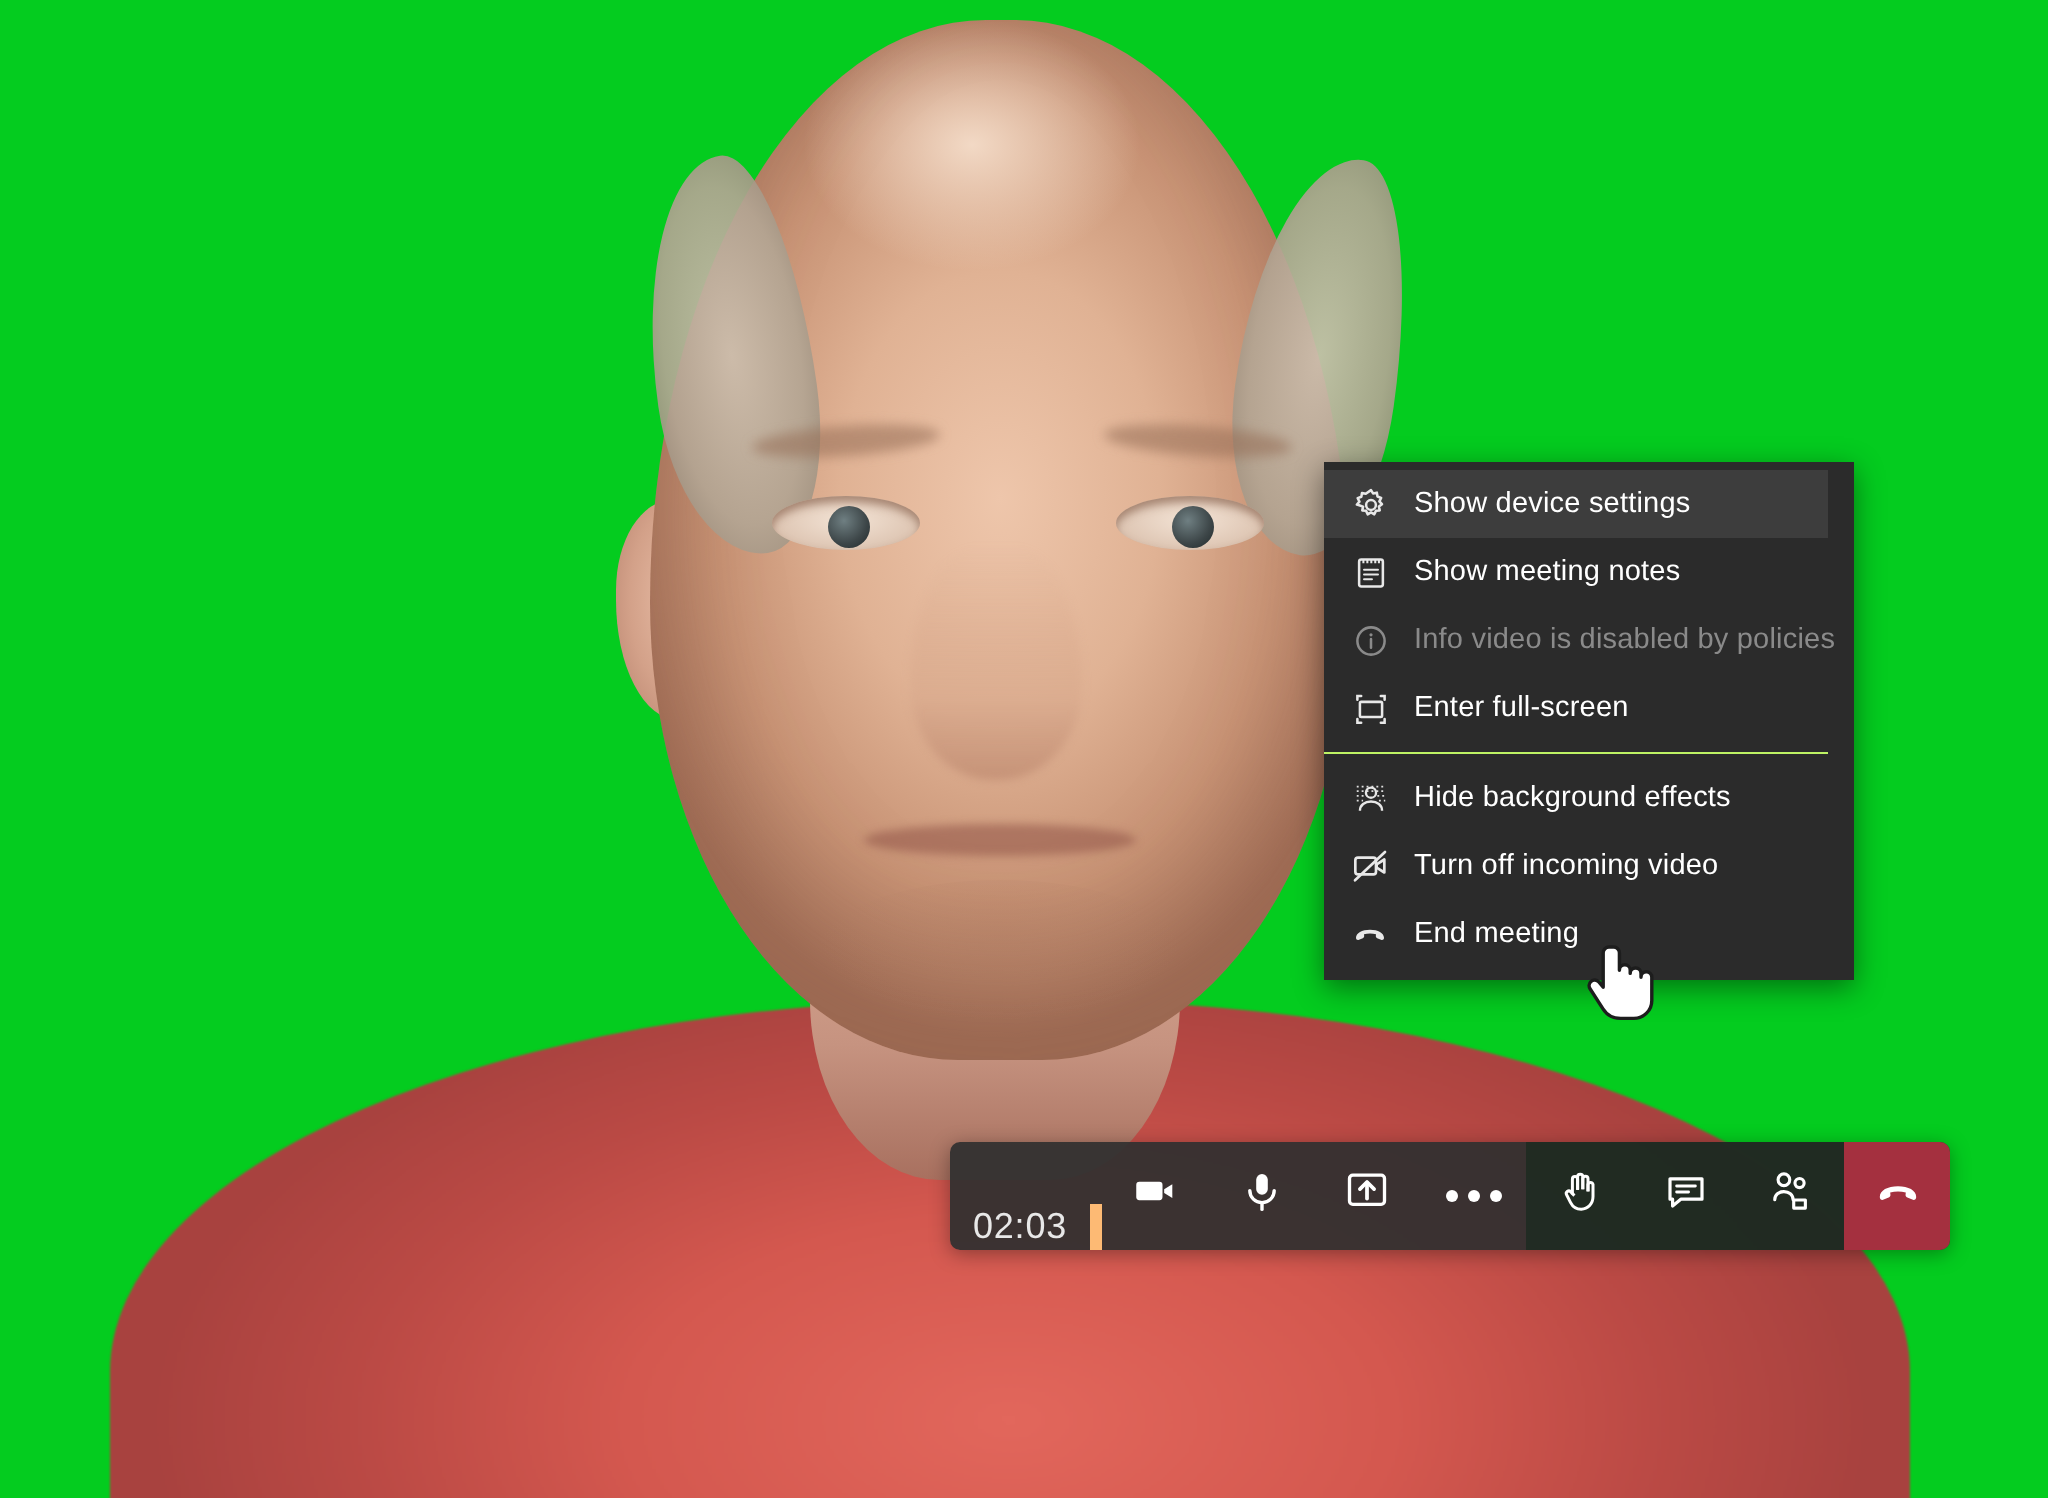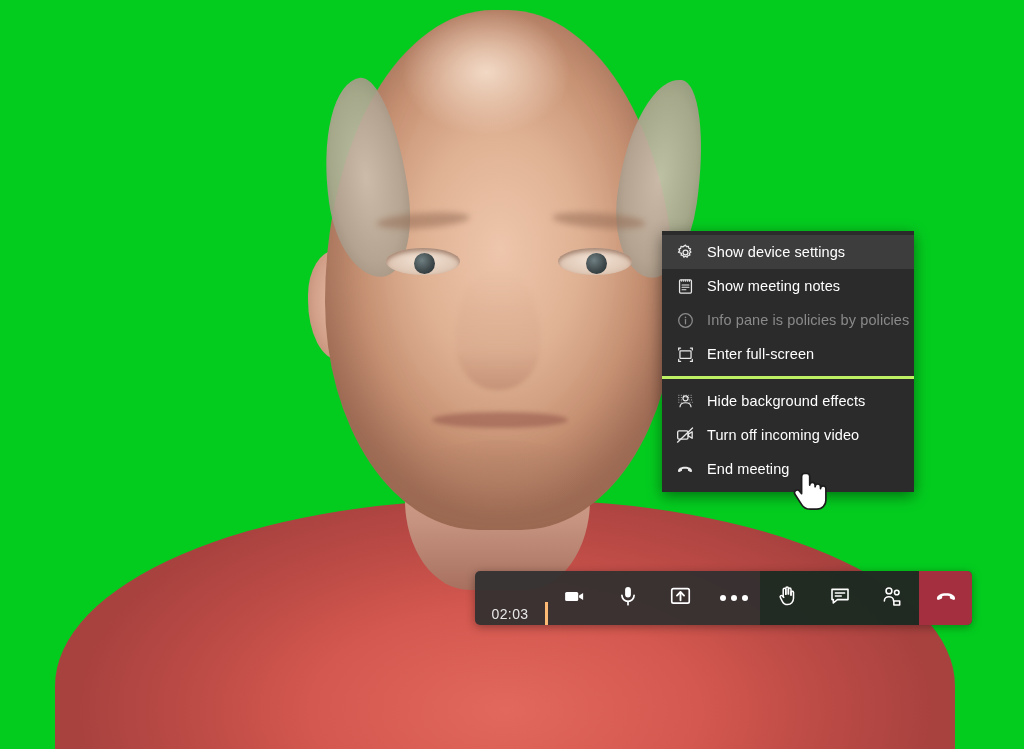--- a/index.html
+++ b/index.html
@@ -160,27 +160,27 @@
   }
 
   
   .context-menu {
     position: absolute;
     left: 662px;
     top: 231px;
     width: 252px;
     background: #2b2b2b;
     box-shadow: 0 4px 14px rgba(0,0,0,.45);
-    padding: 4px 0 6px 0;
+    padding: 4px 13px 6px 0;
     color: #ffffff;
     font-size: 14.5px;
     user-select: none;
   }
   .menu-group + .menu-group {
-    border-top: 3px solid #bef264;
+    border-top: 1px solid #bef264;
     margin-top: 5px;
     padding-top: 5px;
   }
   .menu-item {
     display: flex;
     align-items: center;
     height: 34px;
     padding: 0 10px 0 12px;
     cursor: default;
     white-space: nowrap;
@@ -237,23 +237,23 @@
     overflow: hidden;
     background: rgba(47,47,47,.93);
     box-shadow: 0 2px 10px rgba(0,0,0,.35);
   }
   .tb-timer {
     display: flex;
     align-items: center;
     justify-content: center;
     width: 70px;
     color: #e8e8e8;
-    font-size: 14px;
+    font-size: 18px;
     letter-spacing: .4px;
-    border-right: 3px solid #fdba74;
+    border-right: 6px solid #fdba74;
     margin-top: 31px;
   }
   .tb-btn {
     width: 53px;
     display: flex;
     align-items: center;
     justify-content: center;
     color: #ffffff;
     cursor: default;
   }
@@ -345,21 +345,21 @@
       </div>
 
       <div class="menu-item disabled">
         <span class="menu-ico">
           <svg width="19" height="19" viewBox="0 0 24 24" fill="none" stroke="#8a8a8a" stroke-width="1.6">
             <circle cx="12" cy="12" r="8.6"></circle>
             <path d="M12 10.8v5.4" stroke-linecap="round"></path>
             <circle cx="12" cy="8.1" r="1" fill="#8a8a8a" stroke="none"></circle>
           </svg>
         </span>
-        <span class="menu-label">Info pane is policies by policies</span>
+        <span class="menu-label">Info video is disabled by policies</span>
       </div>
 
       <div class="menu-item">
         <span class="menu-ico">
           <svg width="19" height="19" viewBox="0 0 24 24" fill="none" stroke="#e8e8e8" stroke-width="1.6">
             <rect x="5" y="7.5" width="14" height="9.5" rx="0.8"></rect>
             <path d="M3.4 6.2v-2.4h2.4M20.6 6.2v-2.4h-2.4M3.4 18.3v2.4h2.4M20.6 18.3v2.4h-2.4" stroke-linecap="round"></path>
           </svg>
         </span>
         <span class="menu-label">Enter full-screen</span>

